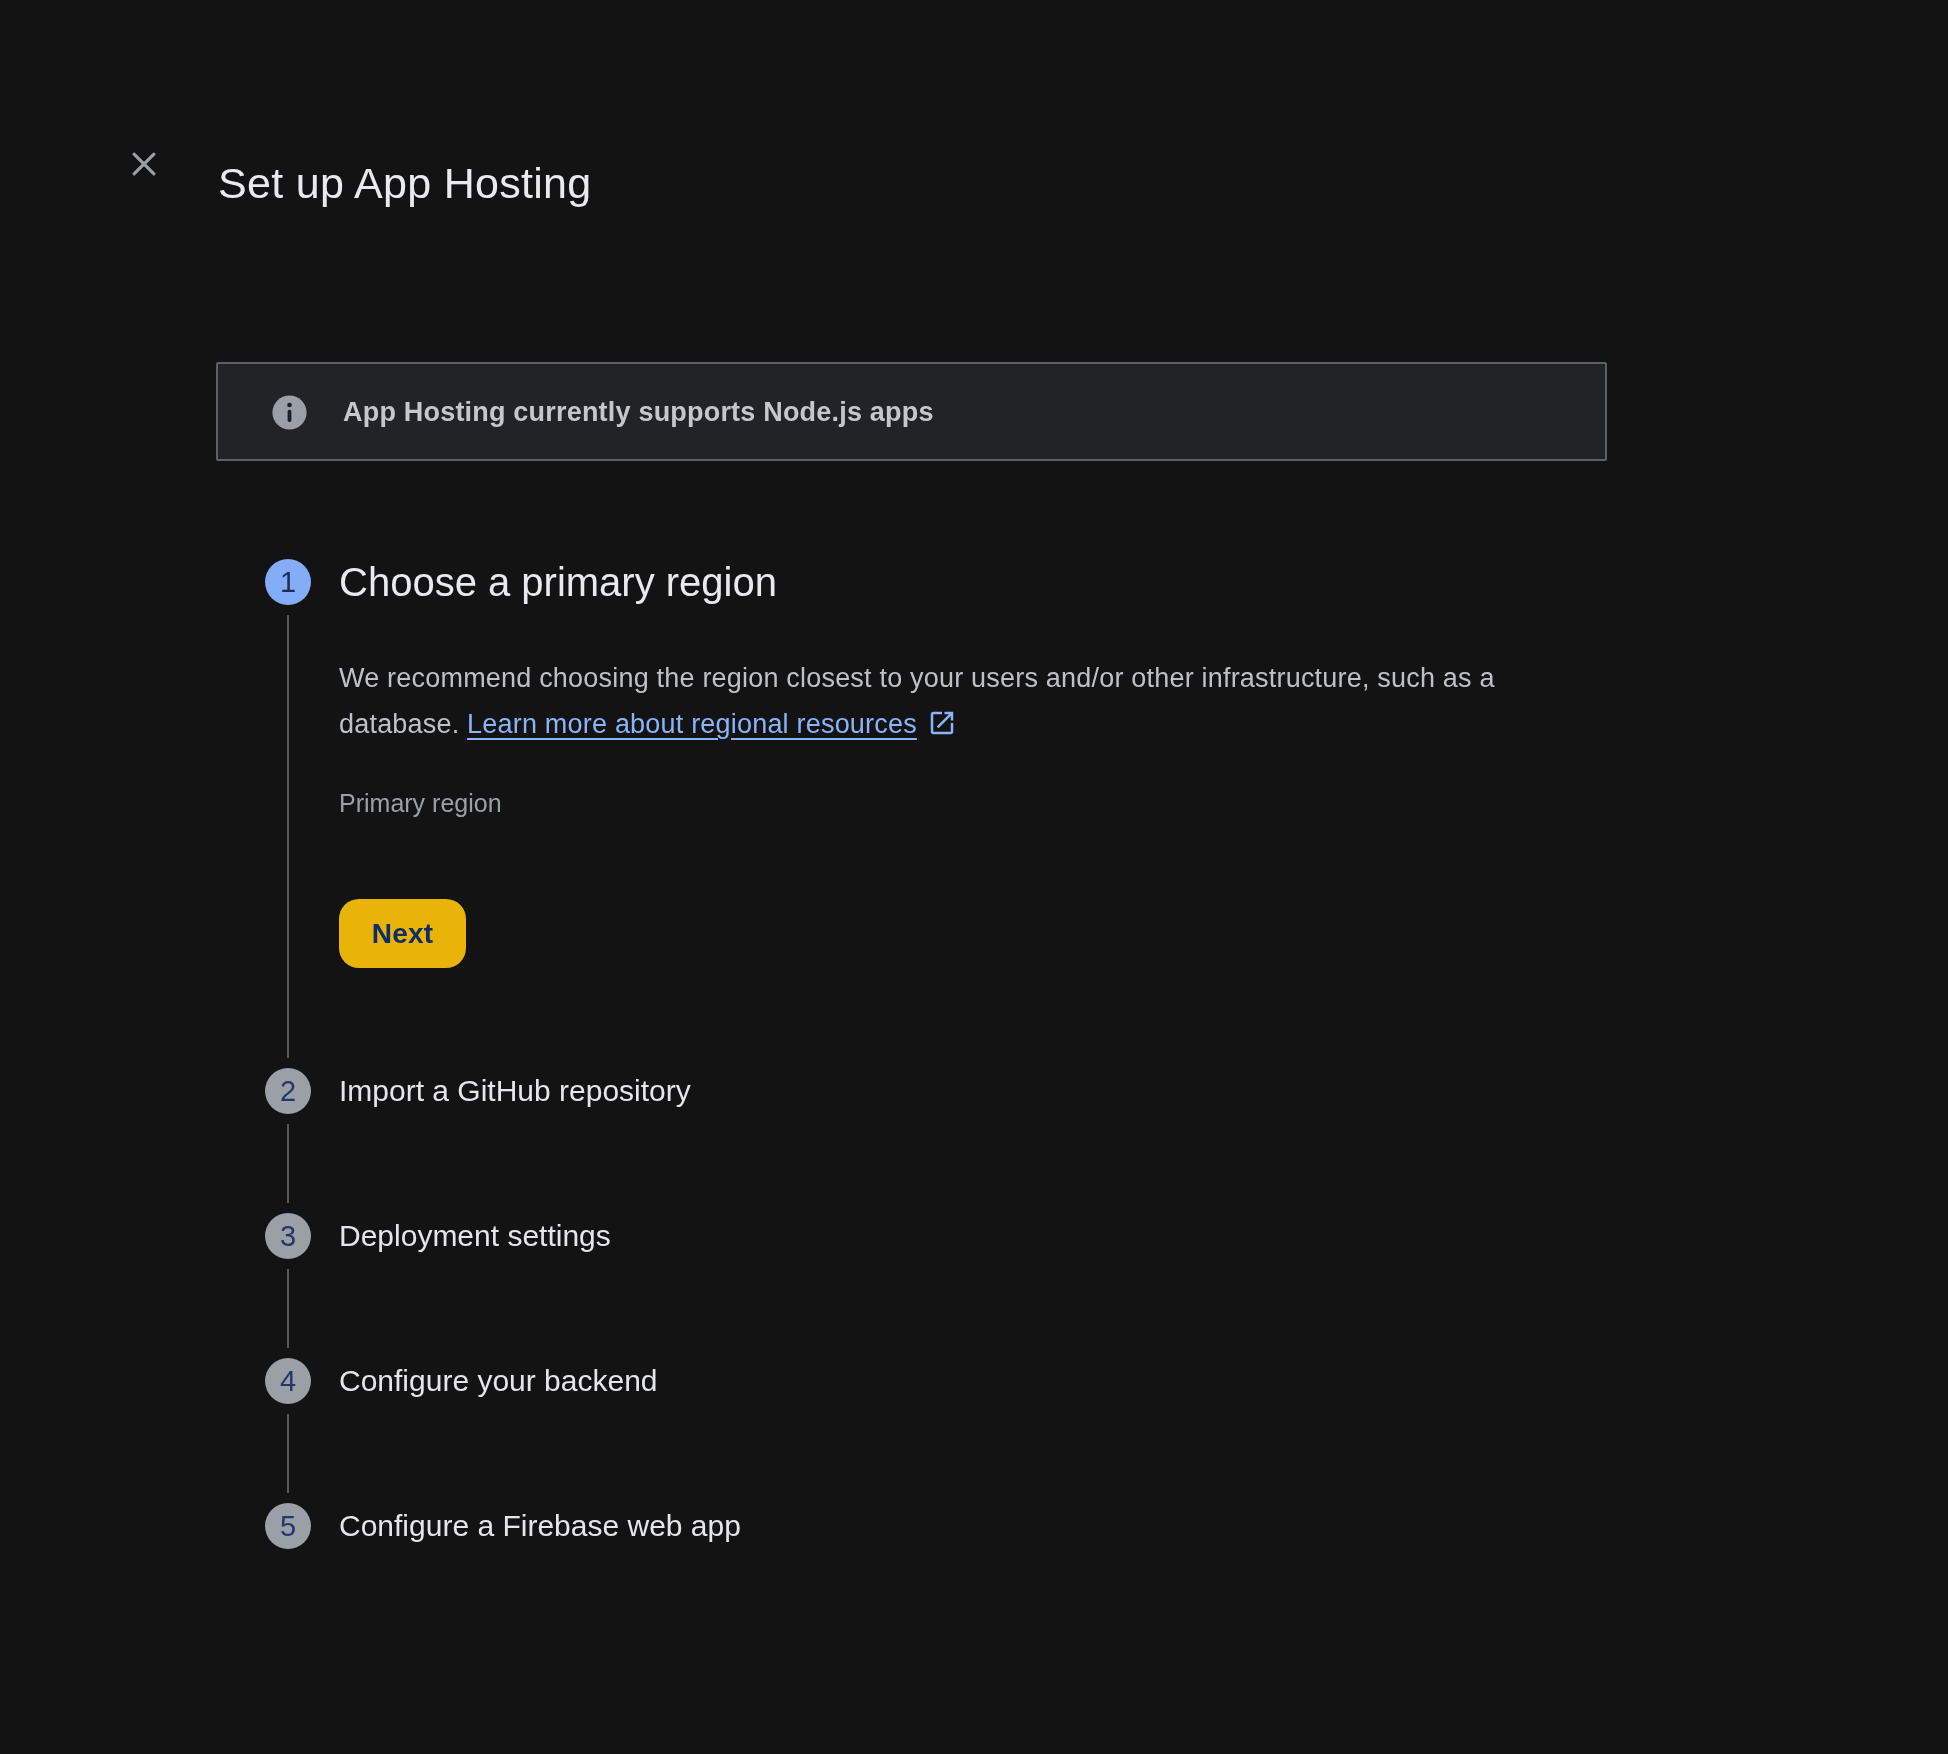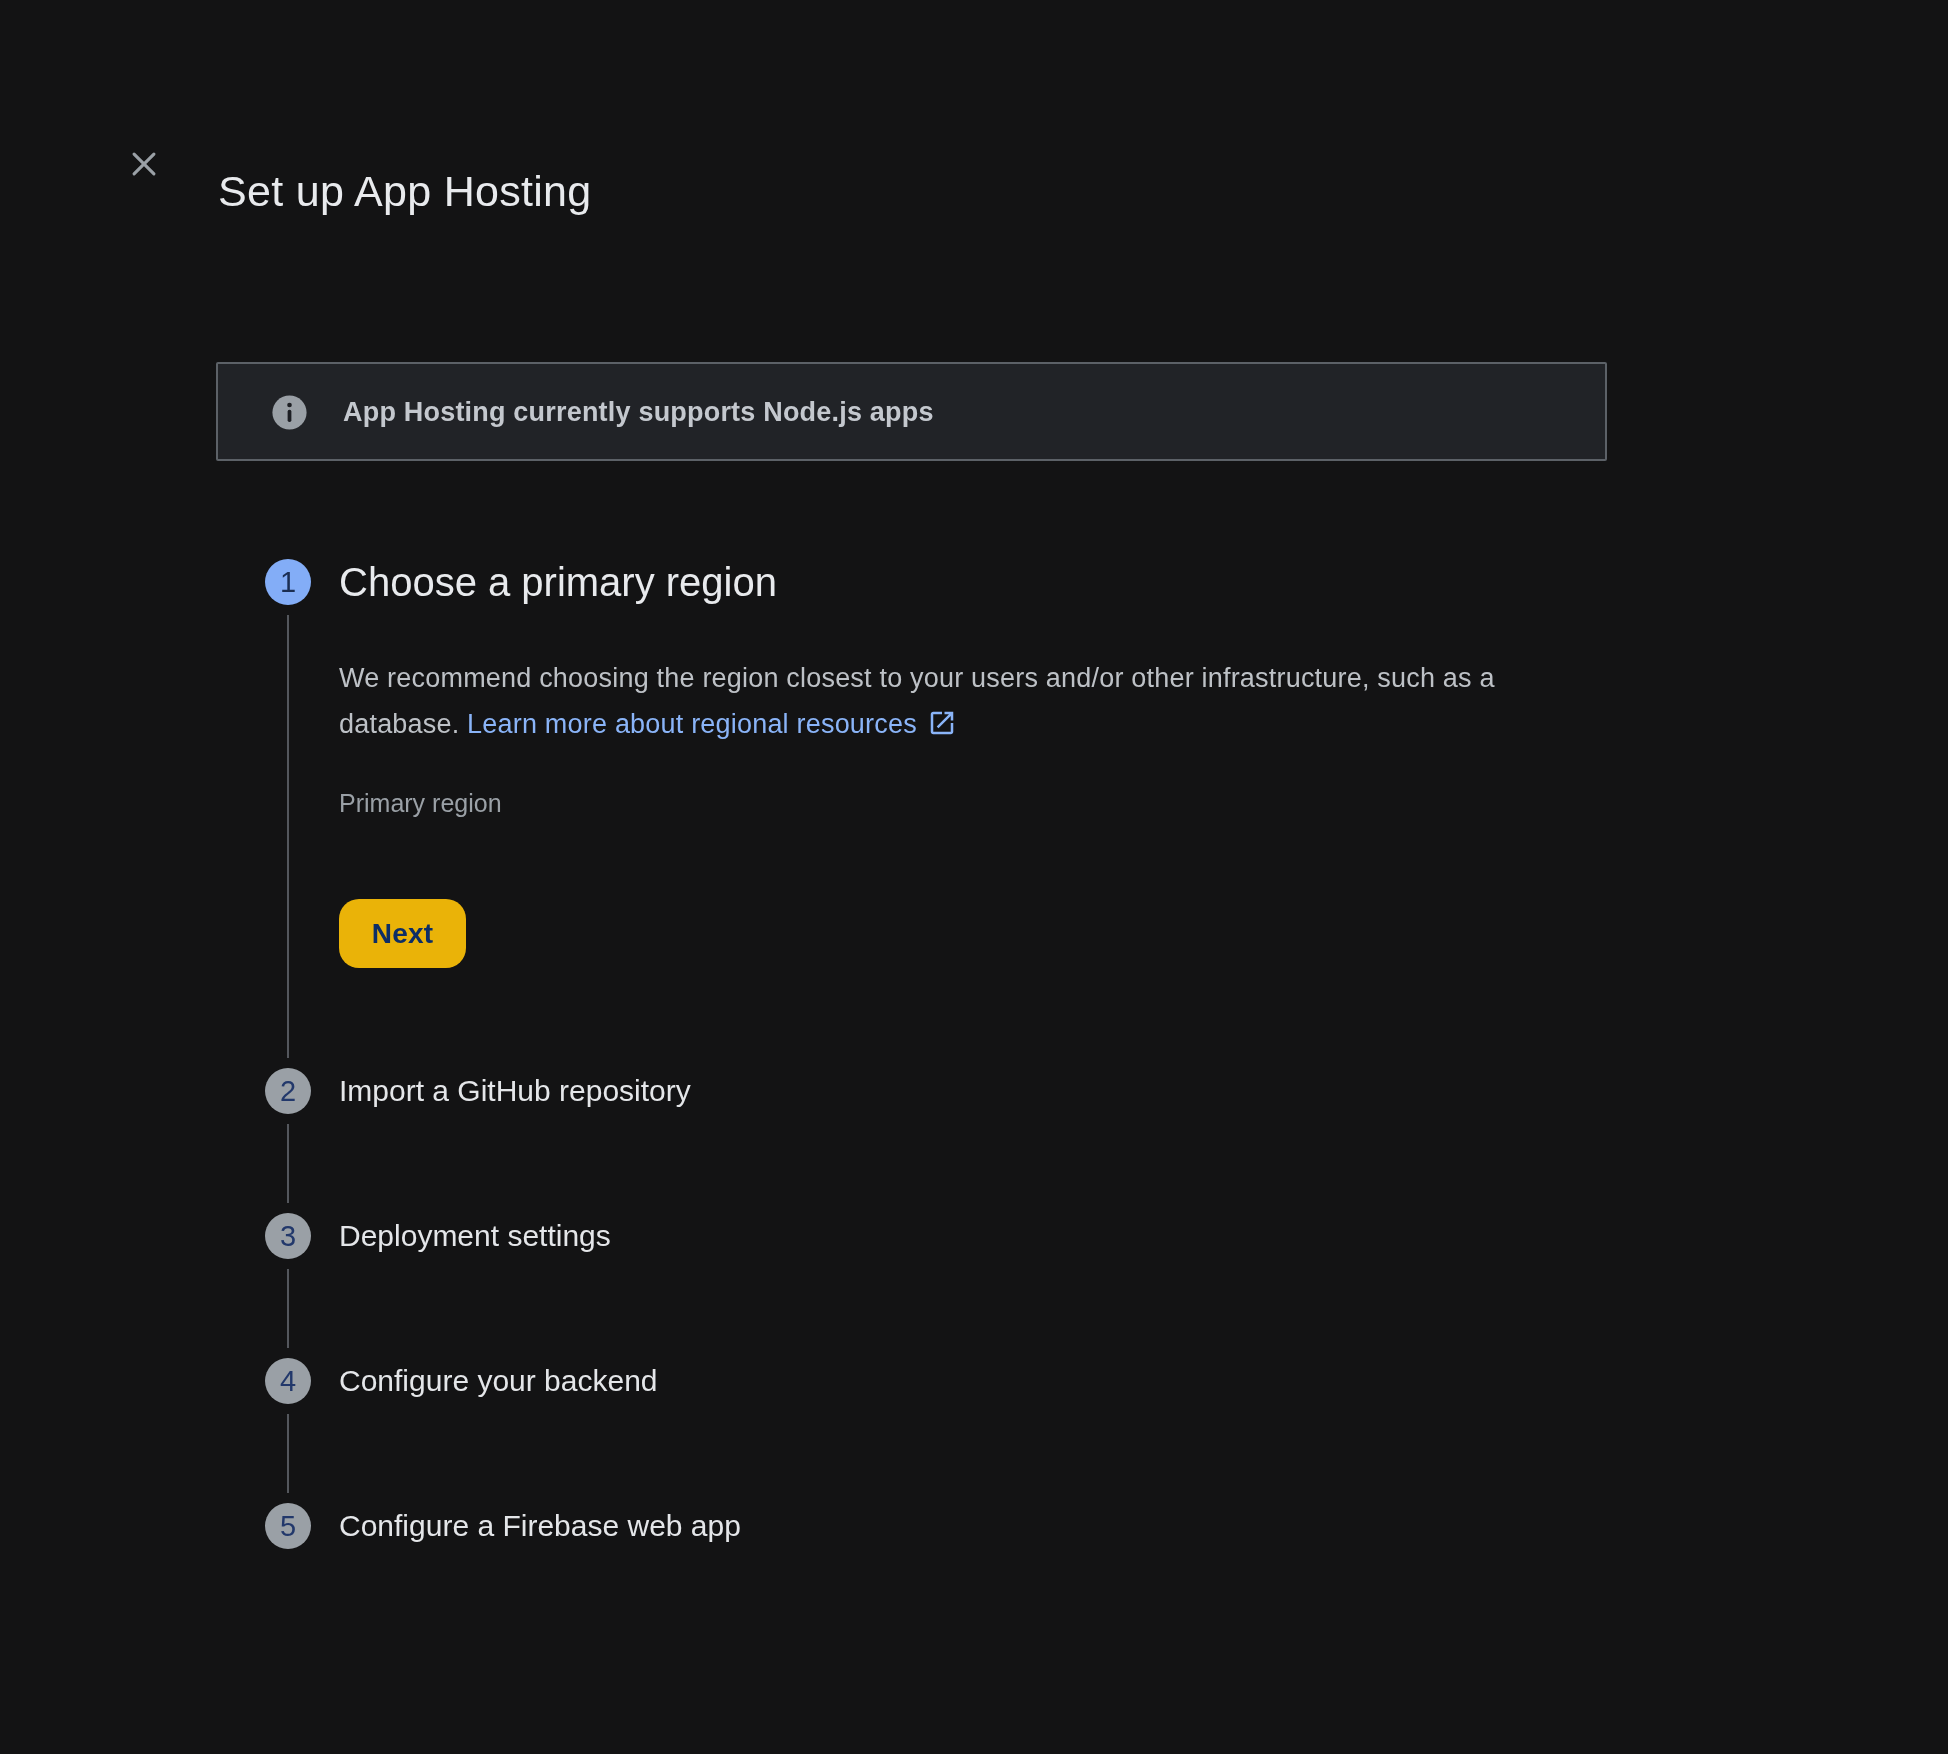--- a/index.html
+++ b/index.html
@@ -25,21 +25,21 @@
     height: 56px;
     display: flex;
     align-items: center;
     justify-content: center;
     cursor: pointer;
     border-radius: 50%;
   }
   .page-title {
     position: absolute;
     left: 218px;
-    top: 130px;
+    top: 122px;
     font-size: 43px;
     font-weight: 500;
     color: #e8eaed;
     letter-spacing: 0.3px;
     line-height: 64px;
   }
 
   
   .main {
     position: absolute;
@@ -143,20 +143,21 @@
   .step-desc {
     margin: 50px 0 0 0;
     max-width: 1225px;
     font-size: 27px;
     line-height: 46px;
     color: #bdc1c6;
     letter-spacing: 0.2px;
   }
   .learn-link {
     color: #8ab4f8;
+    text-decoration: underline;
     text-underline-offset: 5px;
     cursor: pointer;
   }
   .ext-icon {
     display: inline-block;
     width: 30px;
     height: 30px;
     margin-left: 10px;
     vertical-align: -5px;
   }

